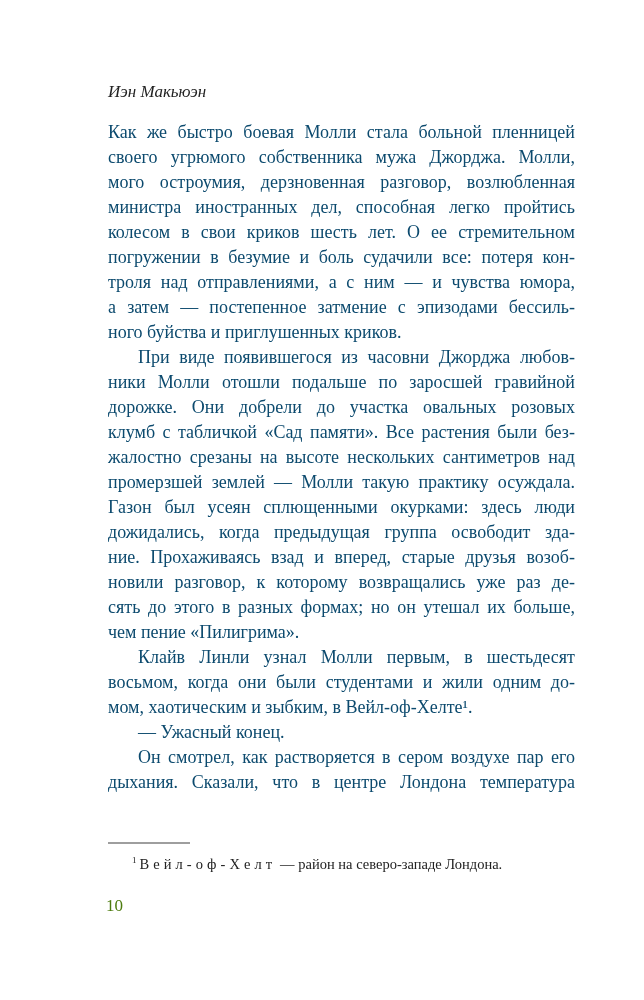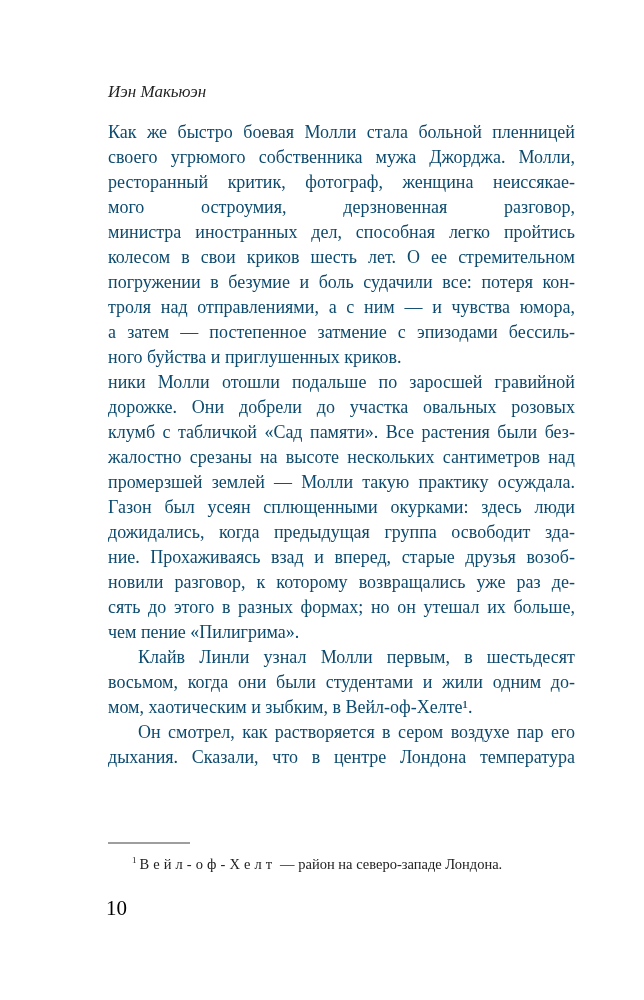--- a/index.html
+++ b/index.html
@@ -77,22 +77,22 @@
   .fn-term {
     letter-spacing: 0.28em;
   }
   .fn-rest {
     margin-left: 4px;
   }
   .page-number {
     position: absolute;
     left: 106px;
     top: 896px;
-    font-size: 21px;
-    color: #000000;
+    font-size: 17px;
+    color: #4d7c0f;
   }
 </style>
 </head>
 <body>
 
 <div class="page">
 
   <div class="author">Иэн Макьюэн</div>
 
   <div class="text-body">
@@ -108,31 +108,25 @@
       </div>
       <div class="line just">
         <span>своего</span>
         <span>угрюмого</span>
         <span>собственника</span>
         <span>мужа</span>
         <span>Джорджа.</span>
         <span>Молли,</span>
       </div>
       <div class="line just">
-        <span>ресторанный</span>
-        <span>критик,</span>
-        <span>фотограф,</span>
-        <span>женщина</span>
-        <span>неиссякае-</span>
-      </div>
-      <div class="line just">
         <span>мого</span>
         <span>остроумия,</span>
         <span>дерзновенная</span>
         <span>разговор,</span>
+        <span>возлюбленная</span>
       </div>
       <div class="line just">
         <span>министра</span>
         <span>иностранных</span>
         <span>дел,</span>
         <span>способная</span>
         <span>легко</span>
         <span>пройтись</span>
       </div>
       <div class="line just">
@@ -173,20 +167,29 @@
         <span>а</span>
         <span>затем</span>
         <span>—</span>
         <span>постепенное</span>
         <span>затмение</span>
         <span>с</span>
         <span>эпизодами</span>
         <span>бессиль-</span>
       </div>
       <div class="line">ного буйства и приглушенных криков.</div>
+      <div class="line indent just">
+        <span>При</span>
+        <span>виде</span>
+        <span>появившегося</span>
+        <span>из</span>
+        <span>часовни</span>
+        <span>Джорджа</span>
+        <span>любов-</span>
+      </div>
       <div class="line just">
         <span>ники</span>
         <span>Молли</span>
         <span>отошли</span>
         <span>подальше</span>
         <span>по</span>
         <span>заросшей</span>
         <span>гравийной</span>
       </div>
       <div class="line just">
@@ -292,20 +295,21 @@
         <span>когда</span>
         <span>они</span>
         <span>были</span>
         <span>студентами</span>
         <span>и</span>
         <span>жили</span>
         <span>одним</span>
         <span>до-</span>
       </div>
       <div class="line">мом, хаотическим и зыбким, в Вейл-оф-Хелте¹.</div>
+      <div class="line indent">— Ужасный конец.</div>
       <div class="line indent just">
         <span>Он</span>
         <span>смотрел,</span>
         <span>как</span>
         <span>растворяется</span>
         <span>в</span>
         <span>сером</span>
         <span>воздухе</span>
         <span>пар</span>
         <span>его</span>

